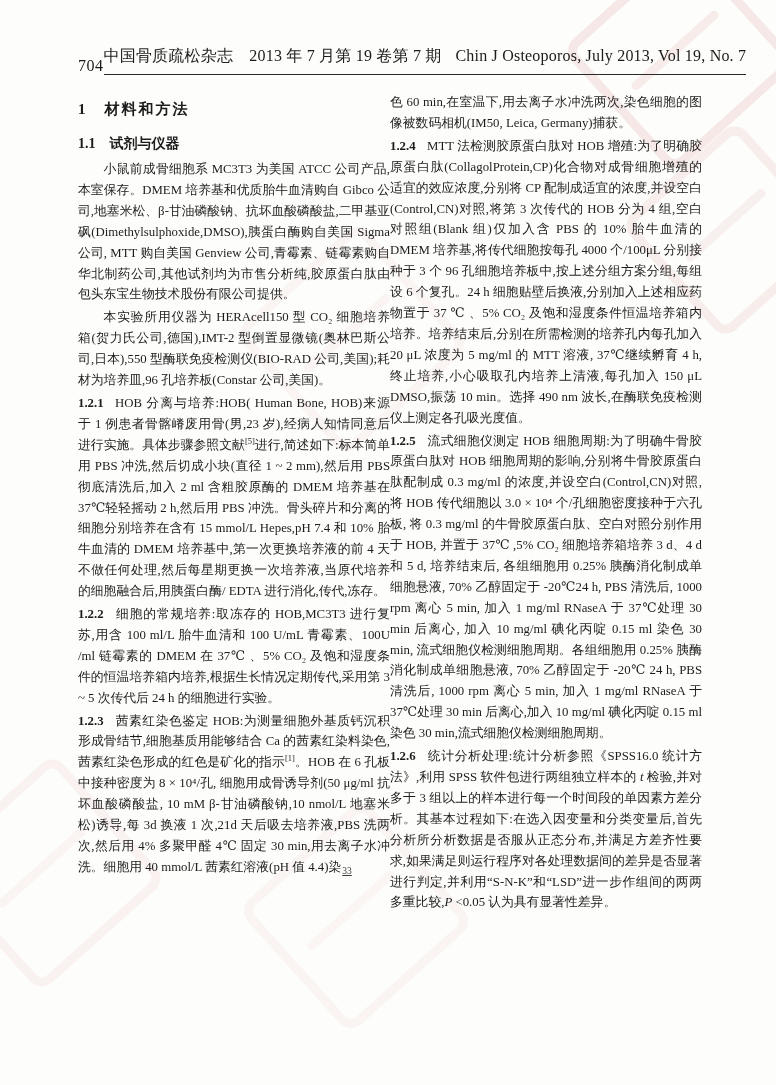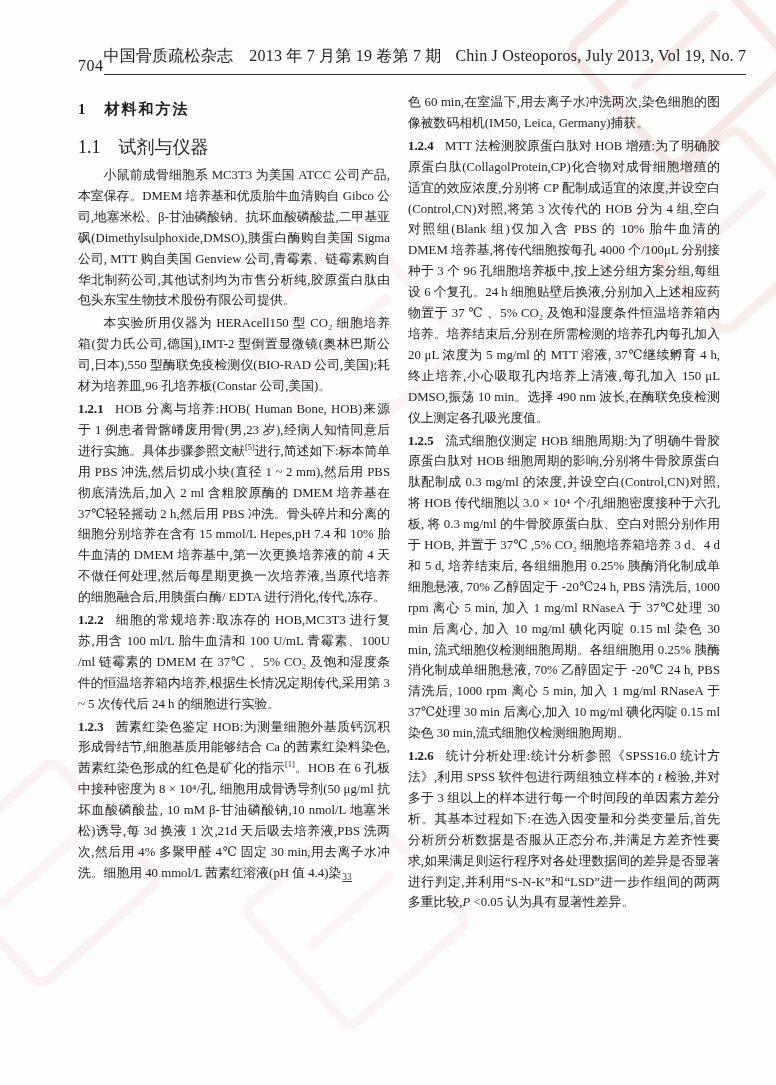--- a/index.html
+++ b/index.html
@@ -23,30 +23,30 @@
   .running-title{
     border-bottom:1.2px solid #2a2a2a;
     padding-bottom:7px;
     white-space:nowrap;
     letter-spacing:.2px;
   }
   .running-title .cn{margin-right:14px;}
   
   .columns{
     position:absolute;left:78px;top:92px;width:642px;height:985px;
-    display:flex;gap:18px;
+    display:flex;
   }
   .col{width:312px;height:100%;overflow:hidden;text-align:justify;}
   .col p{margin:0 0 2px 0;font-size:12.8px;line-height:20.9px;}
   .indent{text-indent:2em;}
   h2.sec{
     font-size:15px;font-weight:bold;margin:8px 0 16px 0;letter-spacing:2px;
   }
   h3.sub{
-    font-size:18px;font-weight:normal;margin:2px 0 6px 0;
+    font-size:14px;font-weight:bold;margin:2px 0 6px 0;
   }
   .pnum{font-weight:bold;margin-right:.9em;}
   sup.ref{font-size:8.5px;line-height:0;vertical-align:super;}
   .ital{font-style:italic;}
   .proof-num{
     font-size:9.5px;vertical-align:sub;color:#3a3a3a;margin-left:1px;text-decoration:underline;
   }
   
   .wm{
     position:absolute;

